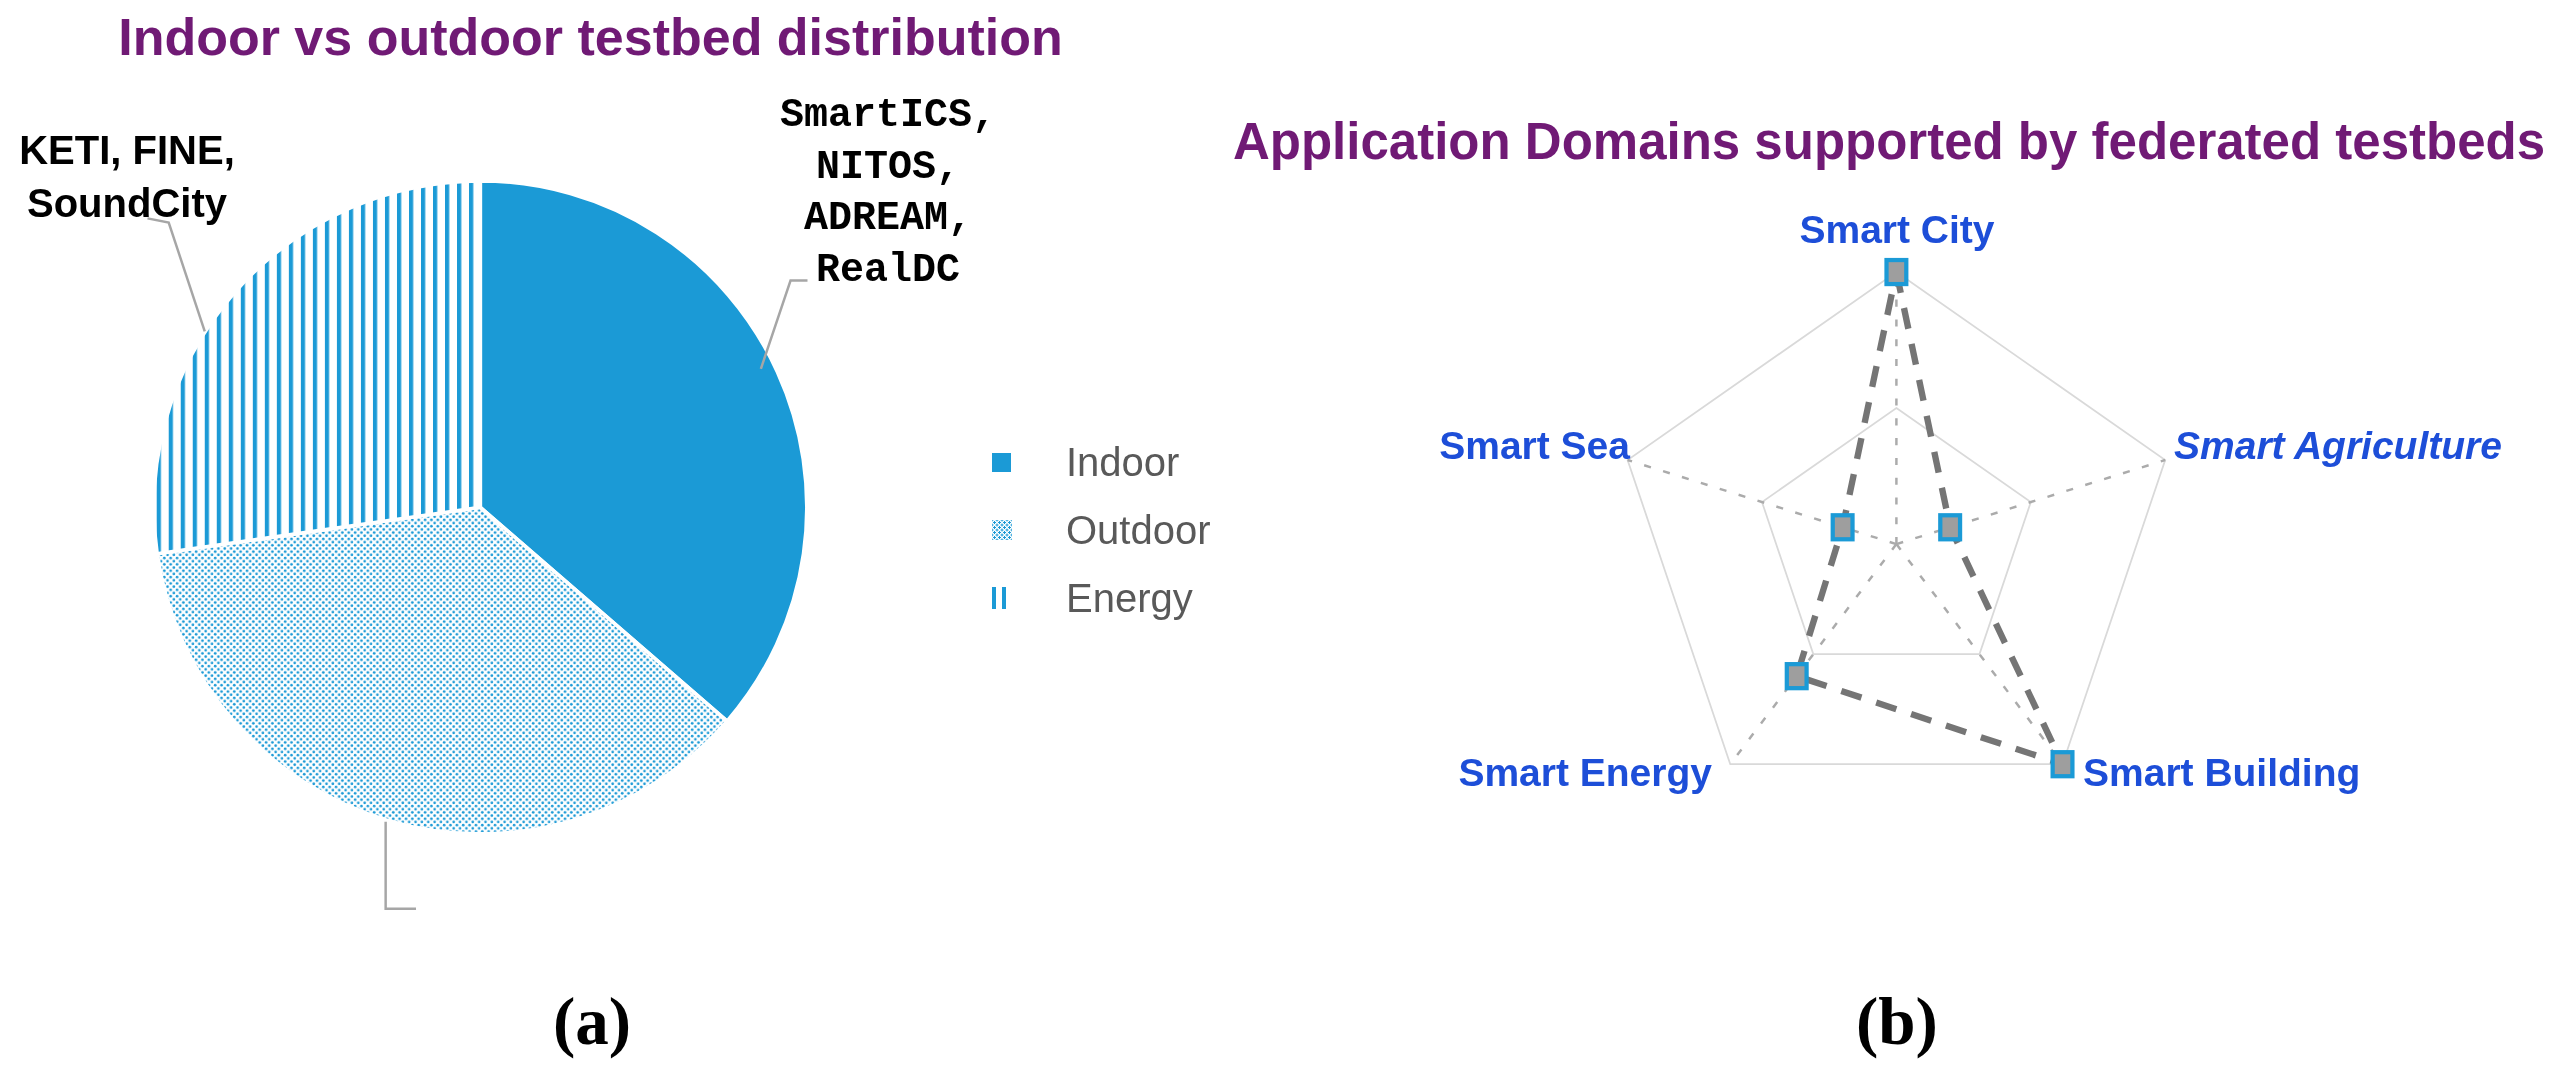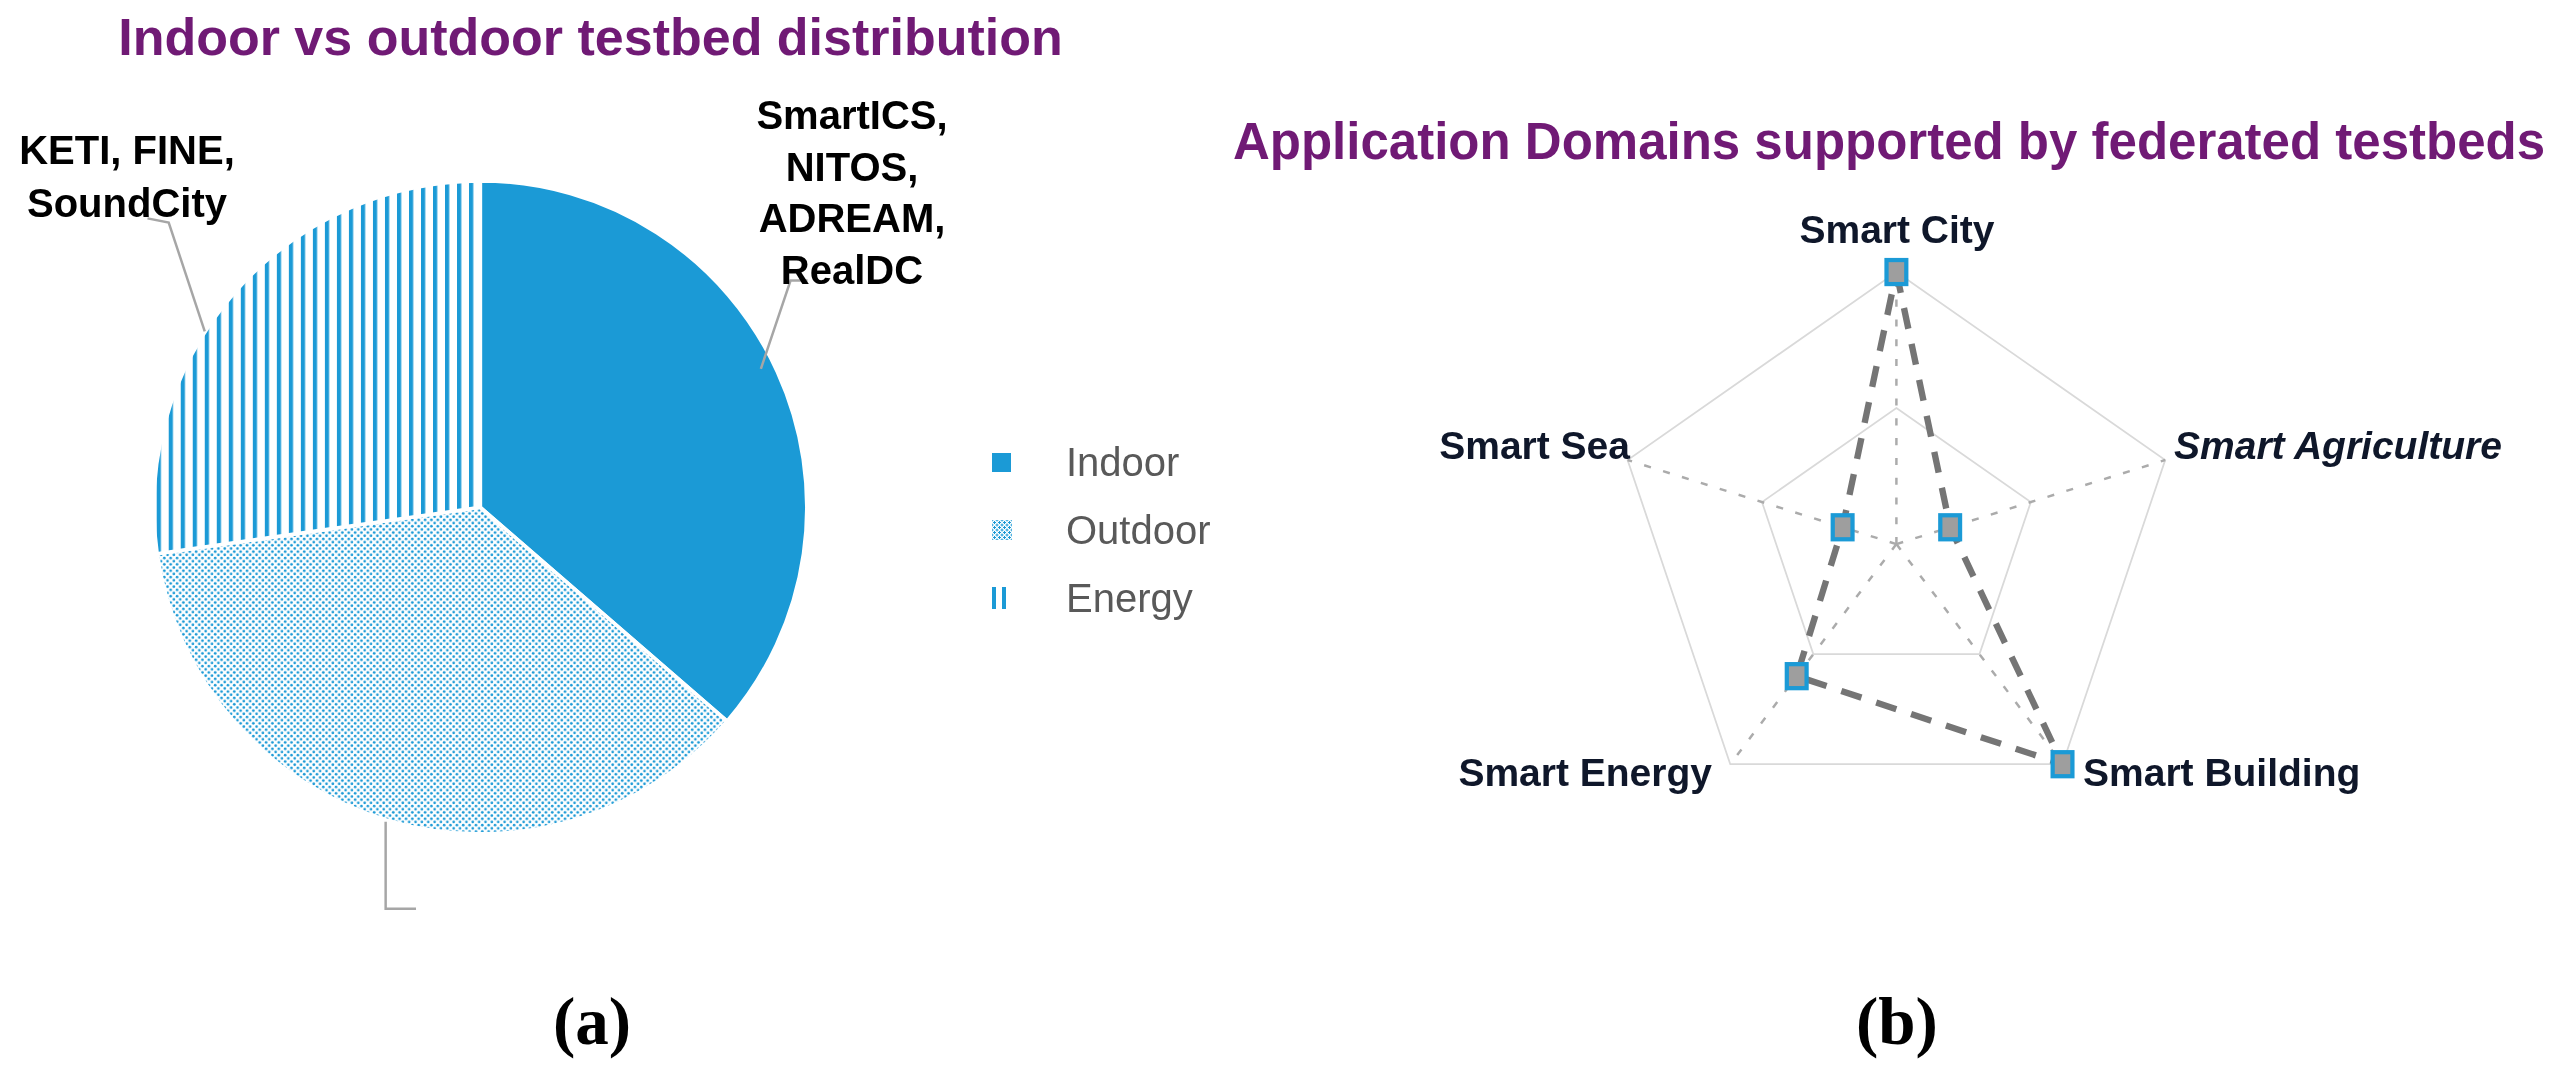--- a/index.html
+++ b/index.html
@@ -22,21 +22,21 @@
   #radar-title{left:1202px;top:112px;width:1374px;font-size:51px;}
   .callout{
     position:absolute;
     font-weight:bold;
     color:#000000;
     white-space:pre-line;
     text-align:center;
     font-size:40px;
     line-height:1.32;
   }
-  #callout-indoor{left:700px;top:90px;width:304px;line-height:1.29;}
+  #callout-indoor{left:736px;top:90px;width:304px;line-height:1.29;font-family:Liberation Mono, monospace;}
   #callout-outdoor{left:339px;top:857px;width:672px;}
   #callout-mixed{left:0px;top:124px;width:254px;}
   #legend{
     position:absolute;left:992px;top:428px;width:297px;
   }
   .legend-row{
     display:flex;align-items:center;height:68px;gap:36px;
   }
   .legend-swatch-box{width:28px;display:flex;justify-content:flex-start;align-items:center;}
   .swatch-solid{width:19px;height:19px;background:var(--blue);}
@@ -50,21 +50,21 @@
   }
   .swatch-stripes{
     width:14px;height:22px;
     background:repeating-linear-gradient(90deg, var(--blue) 0 4.2px, #ffffff 4.2px 10px);
   }
   .legend-label{
     font-size:40px;color:#595959;margin-left:10px;white-space:nowrap;
   }
   .axis-label{
     position:absolute;
-    font-weight:bold;color:#0f172a;font-size:39px;white-space:nowrap;
+    font-weight:bold;color:#1d4ed8;font-size:39px;white-space:nowrap;
   }
   #axis-smart-city{left:1685px;top:208px;width:424px;text-align:center;}
   #axis-smart-agriculture{left:2174px;top:424px;width:399px;text-align:left;font-style:italic;}
   #axis-smart-sea{left:1308px;top:424px;width:322px;text-align:right;}
   #axis-smart-energy{left:1403px;top:751px;width:309px;text-align:right;}
   #axis-smart-building{left:2083px;top:751px;width:396px;text-align:left;}
   .caption{
     position:absolute;
     font-family:"Liberation Serif", serif;
     font-weight:bold;

